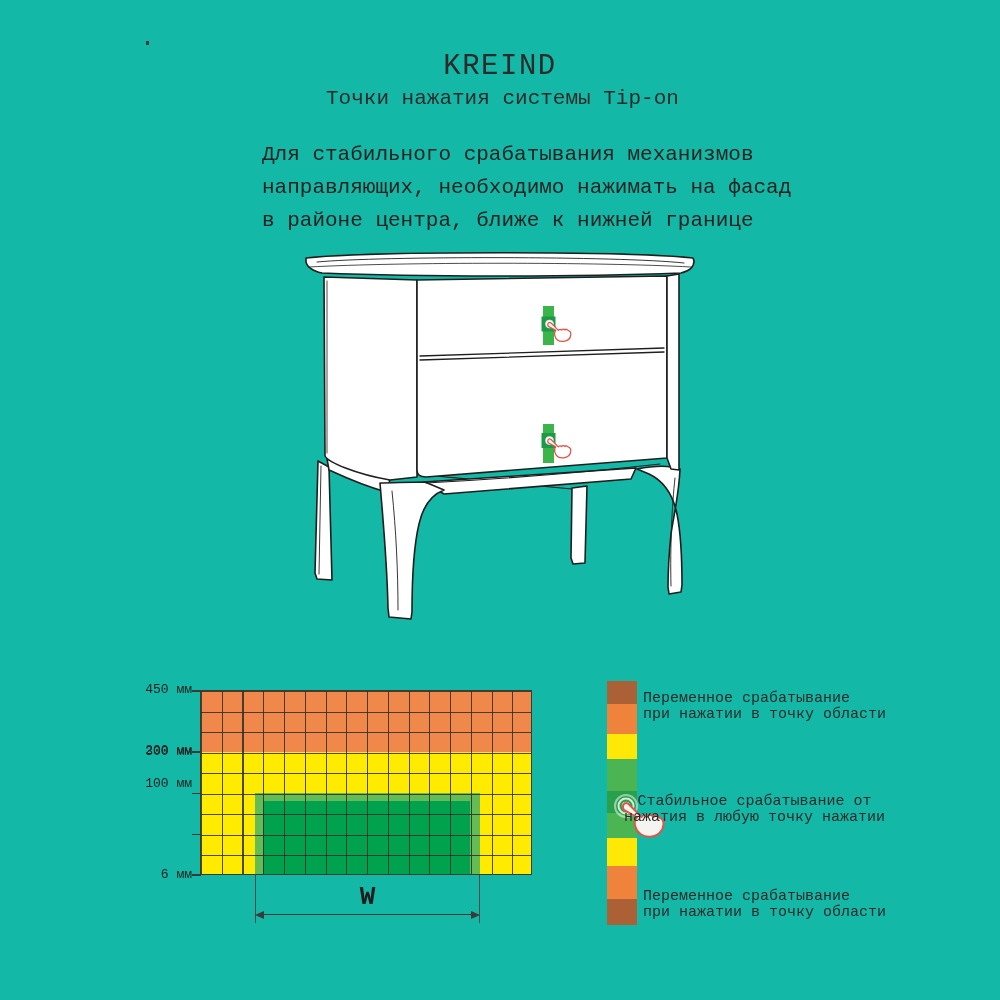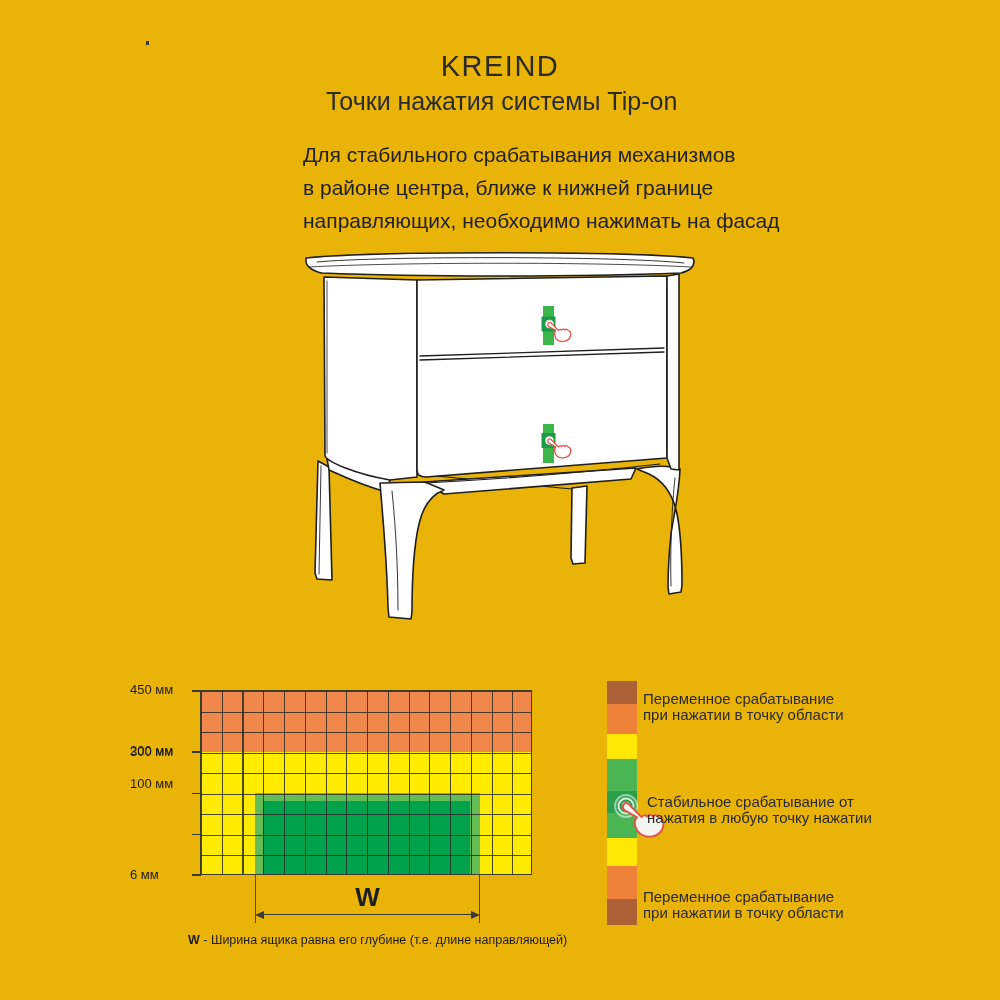--- a/index.html
+++ b/index.html
@@ -1,70 +1,70 @@
 <!DOCTYPE html>
 <html><head>
 <meta charset="utf-8">
 <style>
   html,body{margin:0;padding:0;background:#fff;}
-  .page{position:relative;width:1000px;height:1000px;background:#eab308;overflow:hidden;
-        font-family:Liberation Sans, sans-serif;color:#222;}
+  .page{position:relative;width:1000px;height:1000px;background:#14b8a6;overflow:hidden;
+        font-family:Liberation Mono, monospace;color:#222;}
   .abs{position:absolute;}
 
   
   .brand{top:50px;left:0;width:1000px;text-align:center;font-size:29px;letter-spacing:1.5px;color:#2b2b2b;}
-  .subtitle{top:87px;left:326px;font-size:25px;color:#2b2b2b;}
+  .subtitle{top:87px;left:326px;font-size:21px;color:#2b2b2b;}
   .stray-dot{top:41px;left:146px;width:3px;height:4px;background:#3a3a3a;}
-  .intro{top:138px;left:262px;font-size:21px;line-height:33px;color:#222;margin-left:41px;}
+  .intro{top:138px;left:262px;font-size:21px;line-height:33px;color:#222;}
 
   
   .grid-area{left:200px;top:690px;width:332px;height:185px;}
   .zone-orange{left:0;top:0;width:332px;height:61.7px;background:#F0884C;}
   .zone-yellow{left:0;top:61.7px;width:332px;height:123.3px;background:#FFEB00;}
   .zone-green-border{left:55px;top:103px;width:225px;height:82px;background:#63BC55;}
   .zone-green{left:63px;top:111px;width:207px;height:74px;background:#00A24E;}
   .grid-lines{left:0;top:0;width:332px;height:185px;border:1px solid #3c3c34;box-sizing:border-box;
      background-image:
        repeating-linear-gradient(to right, rgba(45,45,38,.85) 0px, rgba(45,45,38,.85) 1px, transparent 1px, transparent 20.75px),
        repeating-linear-gradient(to bottom, rgba(45,45,38,.85) 0px, rgba(45,45,38,.85) 1px, transparent 1px, transparent 20.556px);}
-  .tick-label{left:130px;width:62px;text-align:left;font-size:13px;color:#1d1d1d;line-height:16px;}
+  .tick-label{left:130px;width:62px;text-align:right;font-size:13px;color:#1d1d1d;line-height:16px;}
   .tick-dash{left:192px;width:9px;height:1.5px;background:#3a3a3a;}
 
   
   .w-line{width:1.2px;height:48px;background:#4a4a4a;top:875px;}
   .w-arrow-line{left:262px;top:914px;width:210px;height:1.4px;background:#3a3a3a;}
   .arrow-head{width:0;height:0;top:910.5px;border-top:4.5px solid transparent;border-bottom:4.5px solid transparent;}
   .arrow-left{left:255px;border-right:9px solid #3a3a3a;}
   .arrow-right{left:471px;border-left:9px solid #3a3a3a;}
   .w-label{left:255px;top:882px;width:225px;text-align:center;font-size:26px;font-weight:bold;color:#1d1d1d;}
   .caption{left:188px;top:933px;font-size:12.5px;color:#1d1d1d;}
   .caption b{font-weight:bold;}
 
   
   .legend-bar{left:607px;top:681px;width:30px;}
   .legend-bar div{width:30px;}
   .legend-text{font-size:15px;line-height:15.5px;color:#2b2b2b;}
   .leg1{left:643px;top:691px;}
-  .leg2{left:647px;top:794px;}
+  .leg2{left:624px;top:794px;text-align:center;}
   .leg3{left:643px;top:889px;}
 </style>
 </head>
 <body>
 
 <div class="page">
 
   <div class="abs stray-dot"></div>
 
   <div class="abs brand">KREIND</div>
   <div class="abs subtitle">Точки нажатия системы Tip-on</div>
 
   <div class="abs intro">
     <div>Для стабильного срабатывания механизмов</div>
+    <div>направляющих, необходимо нажимать на фасад</div>
     <div>в районе центра, ближе к нижней границе</div>
-    <div>направляющих, необходимо нажимать на фасад</div>
   </div>
 
   <svg class="abs" style="left:295px;top:248px;" width="410" height="385" viewBox="295 248 410 385">
     <g fill="#ffffff" stroke="#1f1f1f" stroke-width="1.6" stroke-linejoin="round" stroke-linecap="round">
 
       <path d="M333,466 L572,489" fill="none" stroke-width="1.2"></path>
 
       <g>
         <path d="M318,461 L315,573 L317,579 L332,580 L329,467 Z"></path>
         <path d="M321,466 L319,574" fill="none" stroke-width="0.9"></path>
@@ -139,21 +139,20 @@
   <div class="abs tick-dash" style="top:792.5px;"></div>
   <div class="abs tick-dash" style="top:833.5px;"></div>
   <div class="abs tick-dash" style="top:874px;"></div>
 
   <div class="abs w-line" style="left:255px;"></div>
   <div class="abs w-line" style="left:479px;"></div>
   <div class="abs w-arrow-line"></div>
   <div class="abs arrow-head arrow-left"></div>
   <div class="abs arrow-head arrow-right"></div>
   <div class="abs w-label">W</div>
-  <div class="abs caption"><b>W</b><span> - Ширина ящика равна его глубине (т.е. длине направляющей)</span></div>
 
   <div class="abs legend-bar">
     <div style="height:23px;background:#AB6135;"></div>
     <div style="height:30px;background:#F0833B;"></div>
     <div style="height:25px;background:#FFE806;"></div>
     <div style="height:32px;background:#4CB553;"></div>
     <div style="height:22px;background:#2AA04C;"></div>
     <div style="height:25px;background:#4CB553;"></div>
     <div style="height:28px;background:#FFE806;"></div>
     <div style="height:33px;background:#F0833B;"></div>

